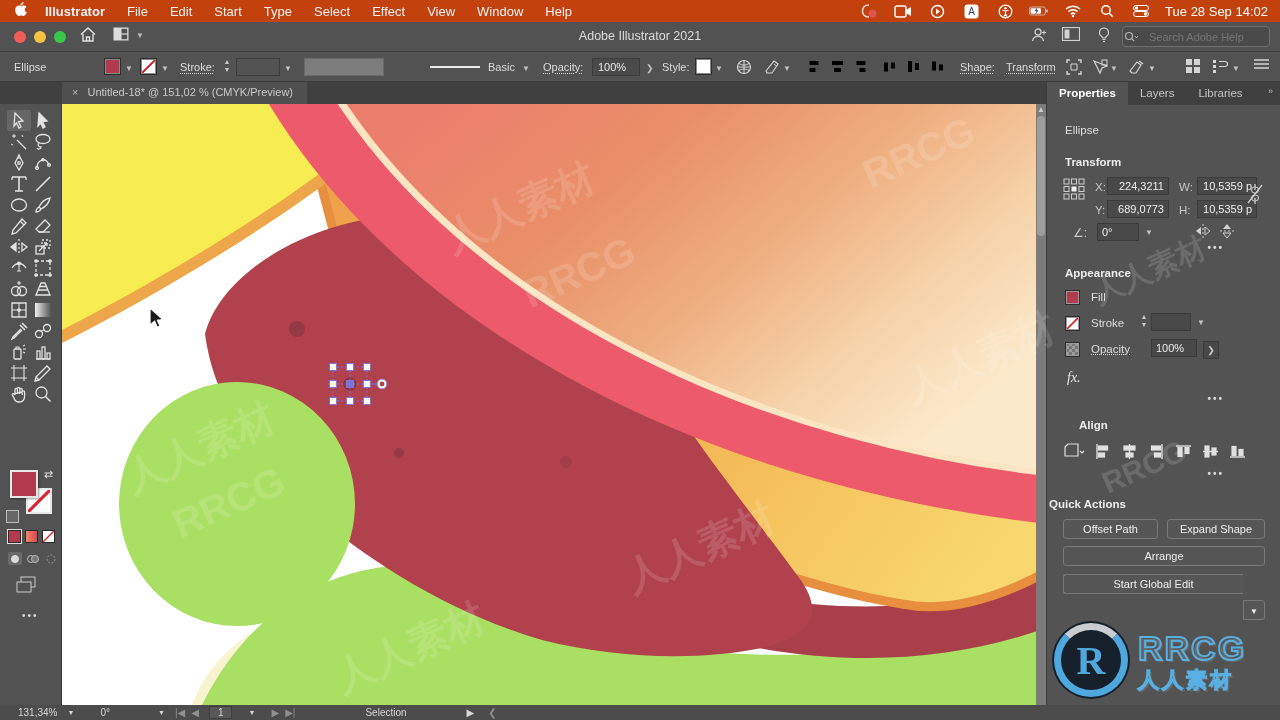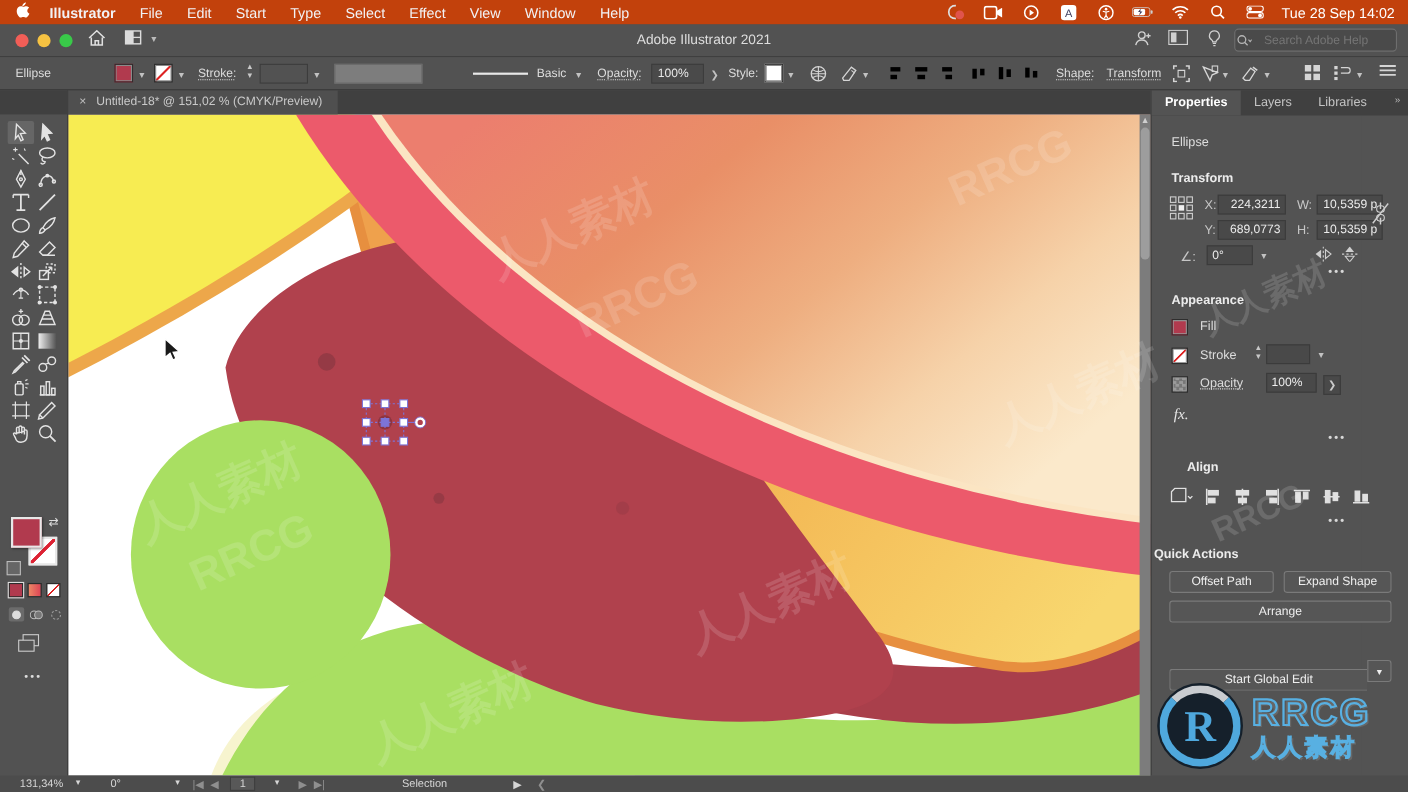--- a/index.html
+++ b/index.html
@@ -835,21 +835,21 @@
       </svg></span>
   <span class="abs al-ic" style="left:183px;top:362px;"><svg width="15" height="15">
         <use href="#sym-al-b"></use>
       </svg></span>
   <span class="dots3" style="right:14px;top:386px;">•••</span>
 
   <span class="sec-h abs" style="left:2px;top:416px;">Quick Actions</span>
   <span class="qbtn" style="left:16px;top:437px;width:95px;">Offset Path</span>
   <span class="qbtn" style="left:120px;top:437px;width:98px;">Expand Shape</span>
   <span class="qbtn" style="left:16px;top:464px;width:202px;">Arrange</span>
-  <span class="qbtn" style="left:16px;top:526px;width:180px;border-right:none;border-radius:3px 0 0 3px;">Start Global Edit</span>
+  <span class="qbtn" style="left:16px;top:492px;width:180px;border-right:none;border-radius:3px 0 0 3px;">Start Global Edit</span>
   <span class="qbtn" style="left:196px;top:518px;width:22px;border-radius:0 3px 3px 0;font-size:8px;padding-top:6px;">▼</span>
 </div>
 <span class="abs" style="left:1268px;top:86px;color:#bbb;font-size:9px;z-index:56;">»</span>
 
 <div id="statusbar">
   <span class="sb" style="margin-left:18px;">131,34%</span>
   <span class="sb" style="font-size:7px;">▼</span>
   <span class="sb" style="margin-left:26px;">0°</span>
   <span class="sb" style="font-size:7px;margin-left:48px;">▼</span>
   <span class="sb dim">|◀</span>

